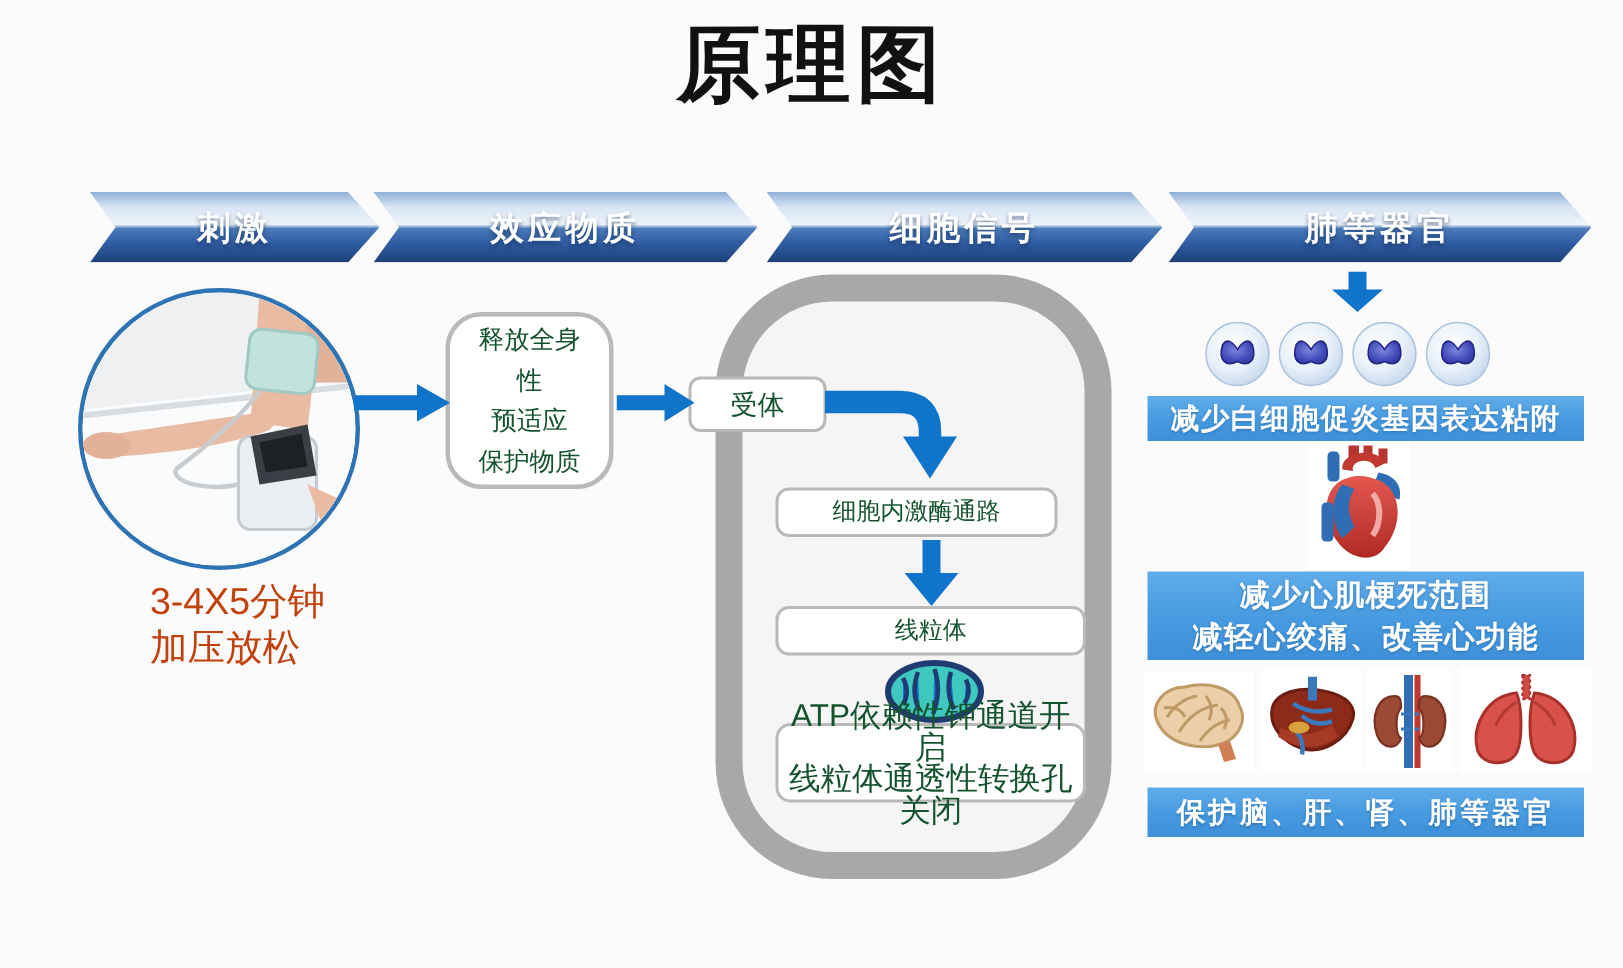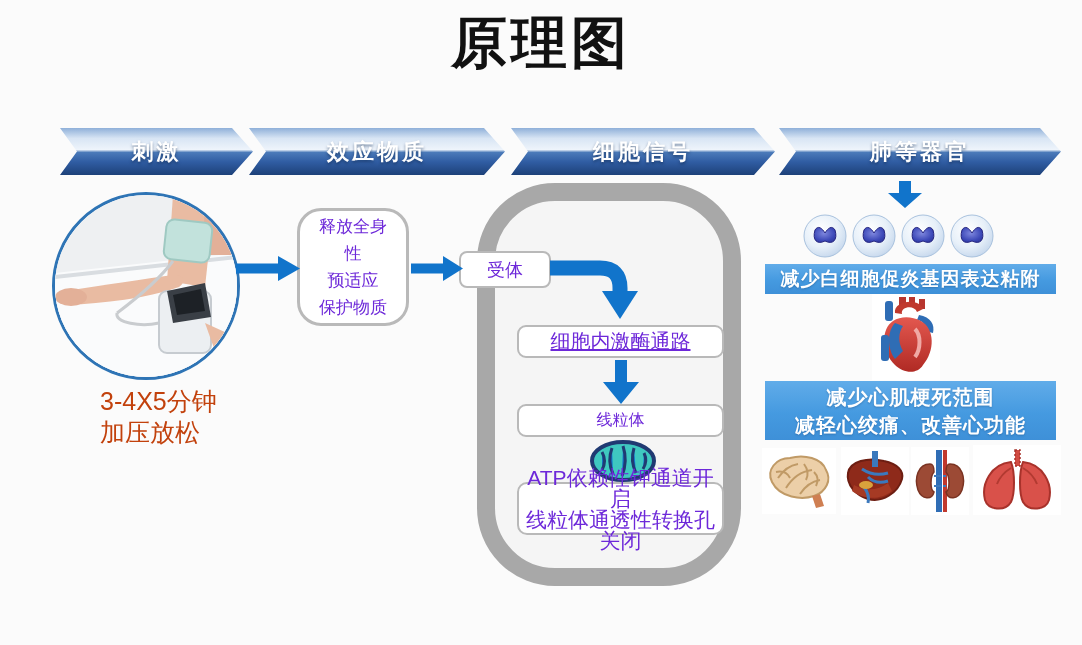--- a/index.html
+++ b/index.html
@@ -31,26 +31,26 @@
     border-radius:50%; border:3px solid #2e74b5; overflow:hidden; background:#fff;
   }
   .caption {
     position:absolute; left:100px; top:386px; font-size:25px; color:#c2410c; line-height:31px;
   }
   .caption span { display:block; }
   
   .rbox {
     position:absolute; background:#fff; border:3px solid #b9b9b9;
     display:flex; flex-direction:column; align-items:center; justify-content:center;
-    text-align:center; color:#6d28d9;
+    text-align:center; color:#14532d;
   }
   .effector-box { left:297px; top:208px; width:112px; height:118px; border-radius:24px; font-size:17px; line-height:27px; }
   .effector-box span { display:block; }
   .receptor-box { left:459px; top:251px; width:92px; height:37px; border-radius:8px; font-size:18px; z-index:5; border-width:2.5px; }
-  .kinase-box  { left:517px; top:325px; width:207px; height:33px; border-radius:9px; font-size:20px; border-width:2.5px; z-index:4;text-decoration:underline; }
+  .kinase-box  { left:517px; top:325px; width:188px; height:33px; border-radius:9px; font-size:16px; border-width:2.5px; z-index:4; }
   .mito-box    { left:517px; top:404px; width:207px; height:33px; border-radius:9px; font-size:16px; border-width:2.5px; z-index:4; }
   .atp-box     { left:517px; top:482px; width:207px; height:53px; border-radius:10px; font-size:21px; line-height:21px; border-width:2.5px; z-index:4; }
   .atp-box span { display:block; }
   
   .cell {
     position:absolute; left:477px; top:183px; width:264px; height:403px;
     border:18px solid #a8a8a8; border-radius:78px; background:#f5f5f5; z-index:1;
   }
   
   .arw { position:absolute; z-index:6; }
@@ -268,14 +268,17 @@
 
   <div class="img-block lung-block">
     <svg width="80" height="64" viewBox="0 0 80 64">
       <path d="M38 2 h5 v16 h-5 Z" fill="#d14b42" stroke="#a8322b" stroke-width="1.5" stroke-dasharray="2,2"></path>
       <path d="M34 14 C14 16 4 36 8 52 C11 62 28 64 34 54 C38 46 38 24 34 14 Z" fill="#d9514a" stroke="#a8322b" stroke-width="2"></path>
       <path d="M46 14 C66 16 76 36 72 52 C69 62 52 64 46 54 C42 46 42 24 46 14 Z" fill="#d9514a" stroke="#a8322b" stroke-width="2"></path>
       <path d="M34 20 q-10 6 -14 16 M46 20 q10 6 14 16" fill="none" stroke="#b23a31" stroke-width="2"></path>
     </svg>
   </div>
 
+  <div class="banner banner-3">
+    <span>保护脑、肝、肾、肺等器官</span>
+  </div>
 
 </div>
 
 </body></html>

